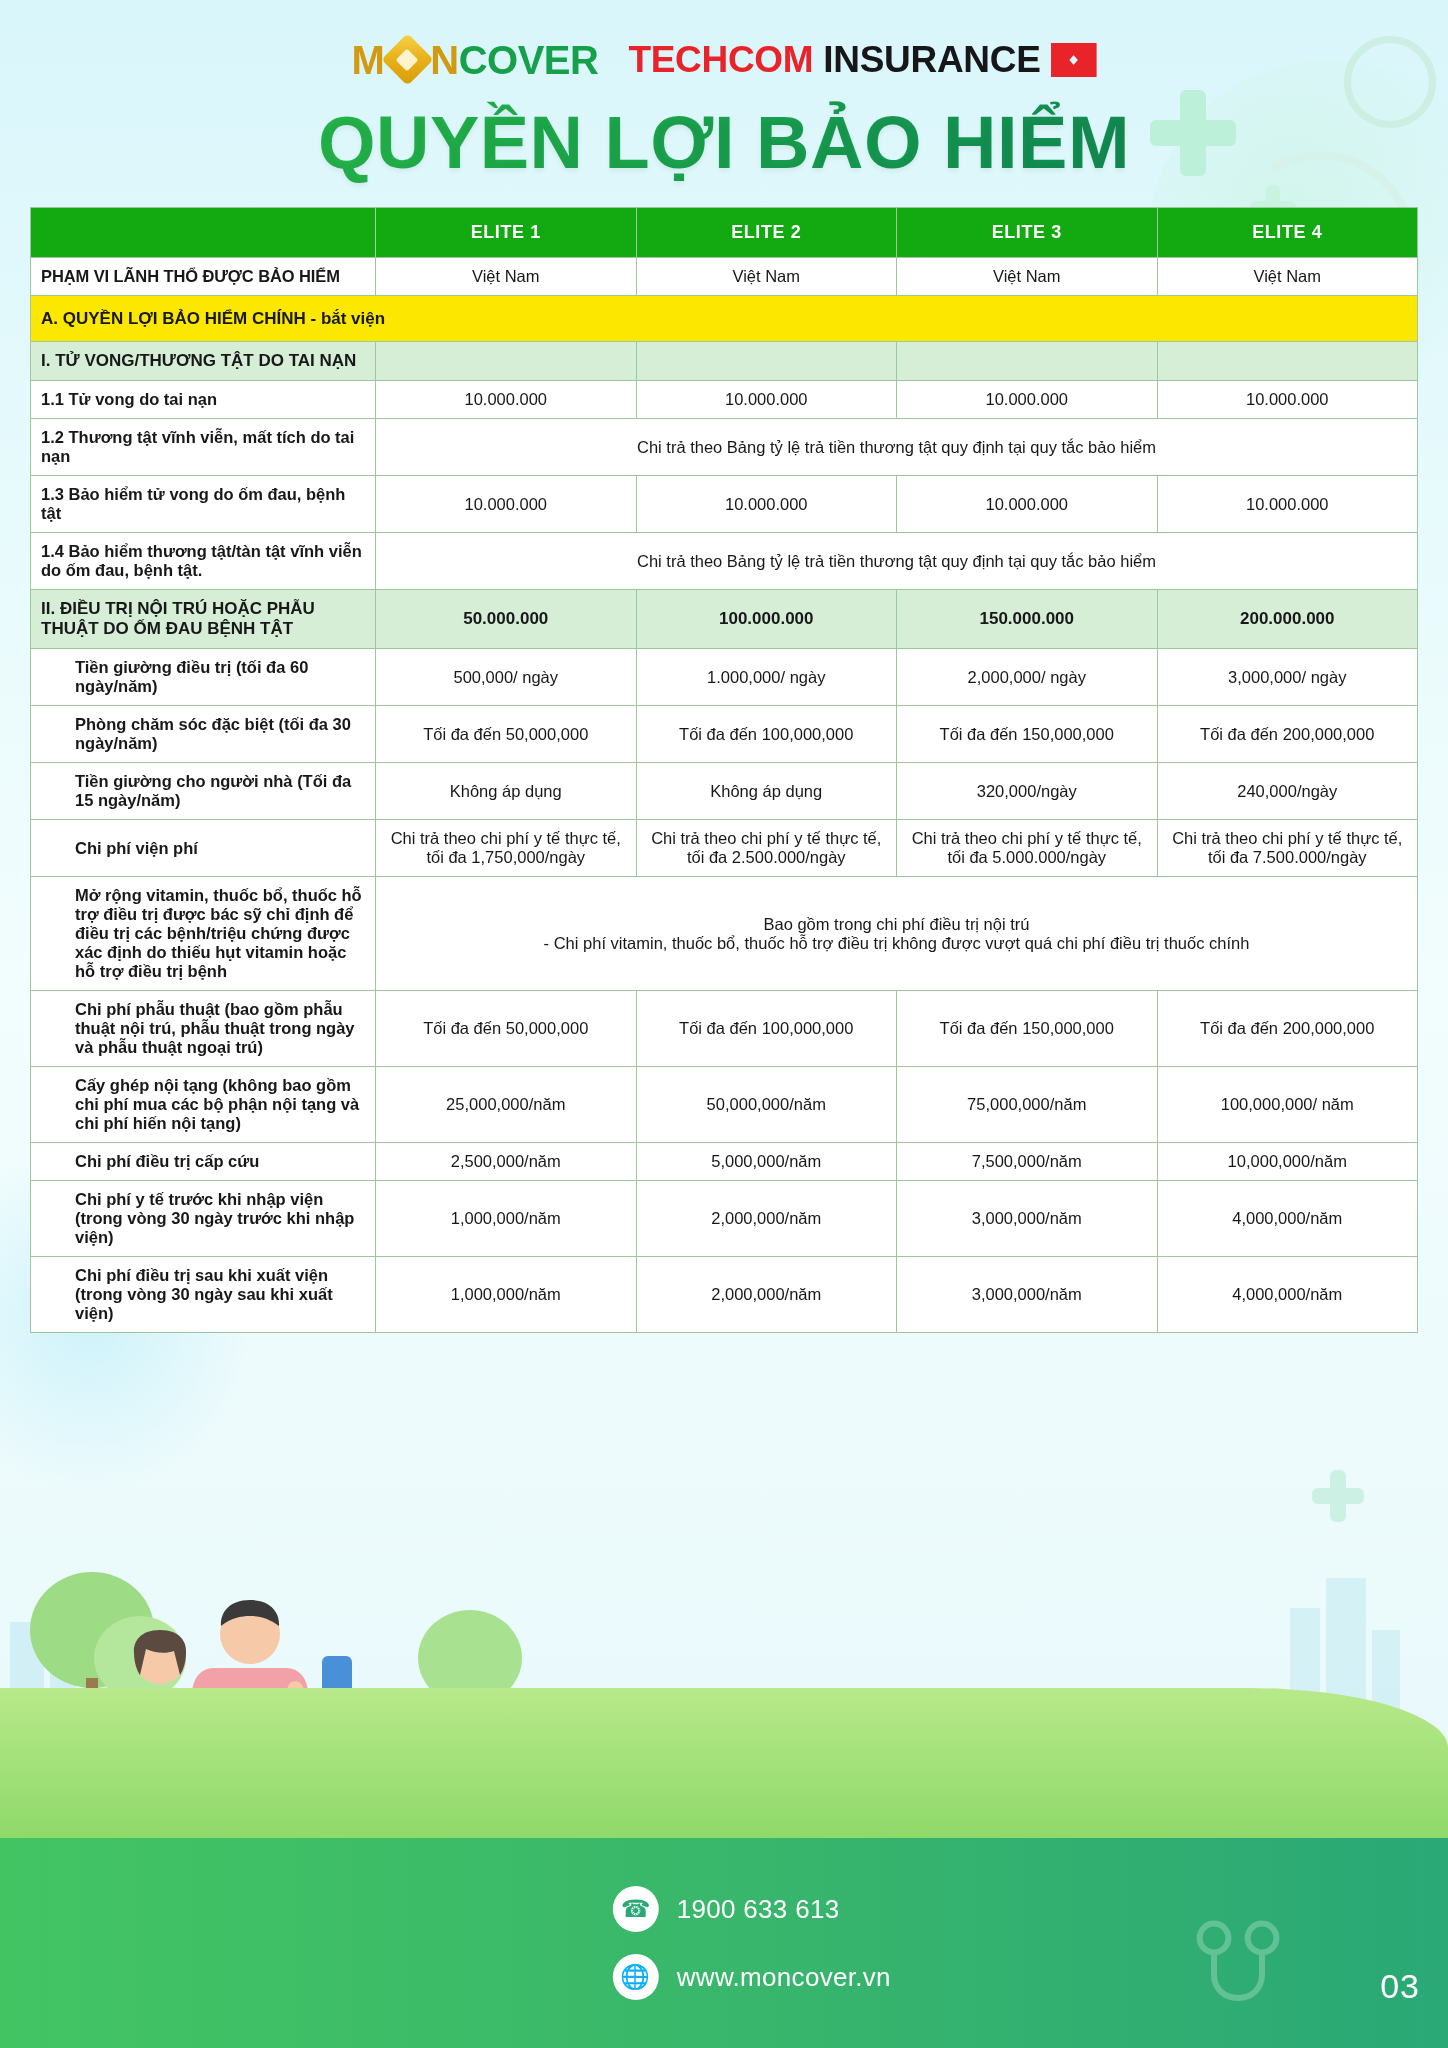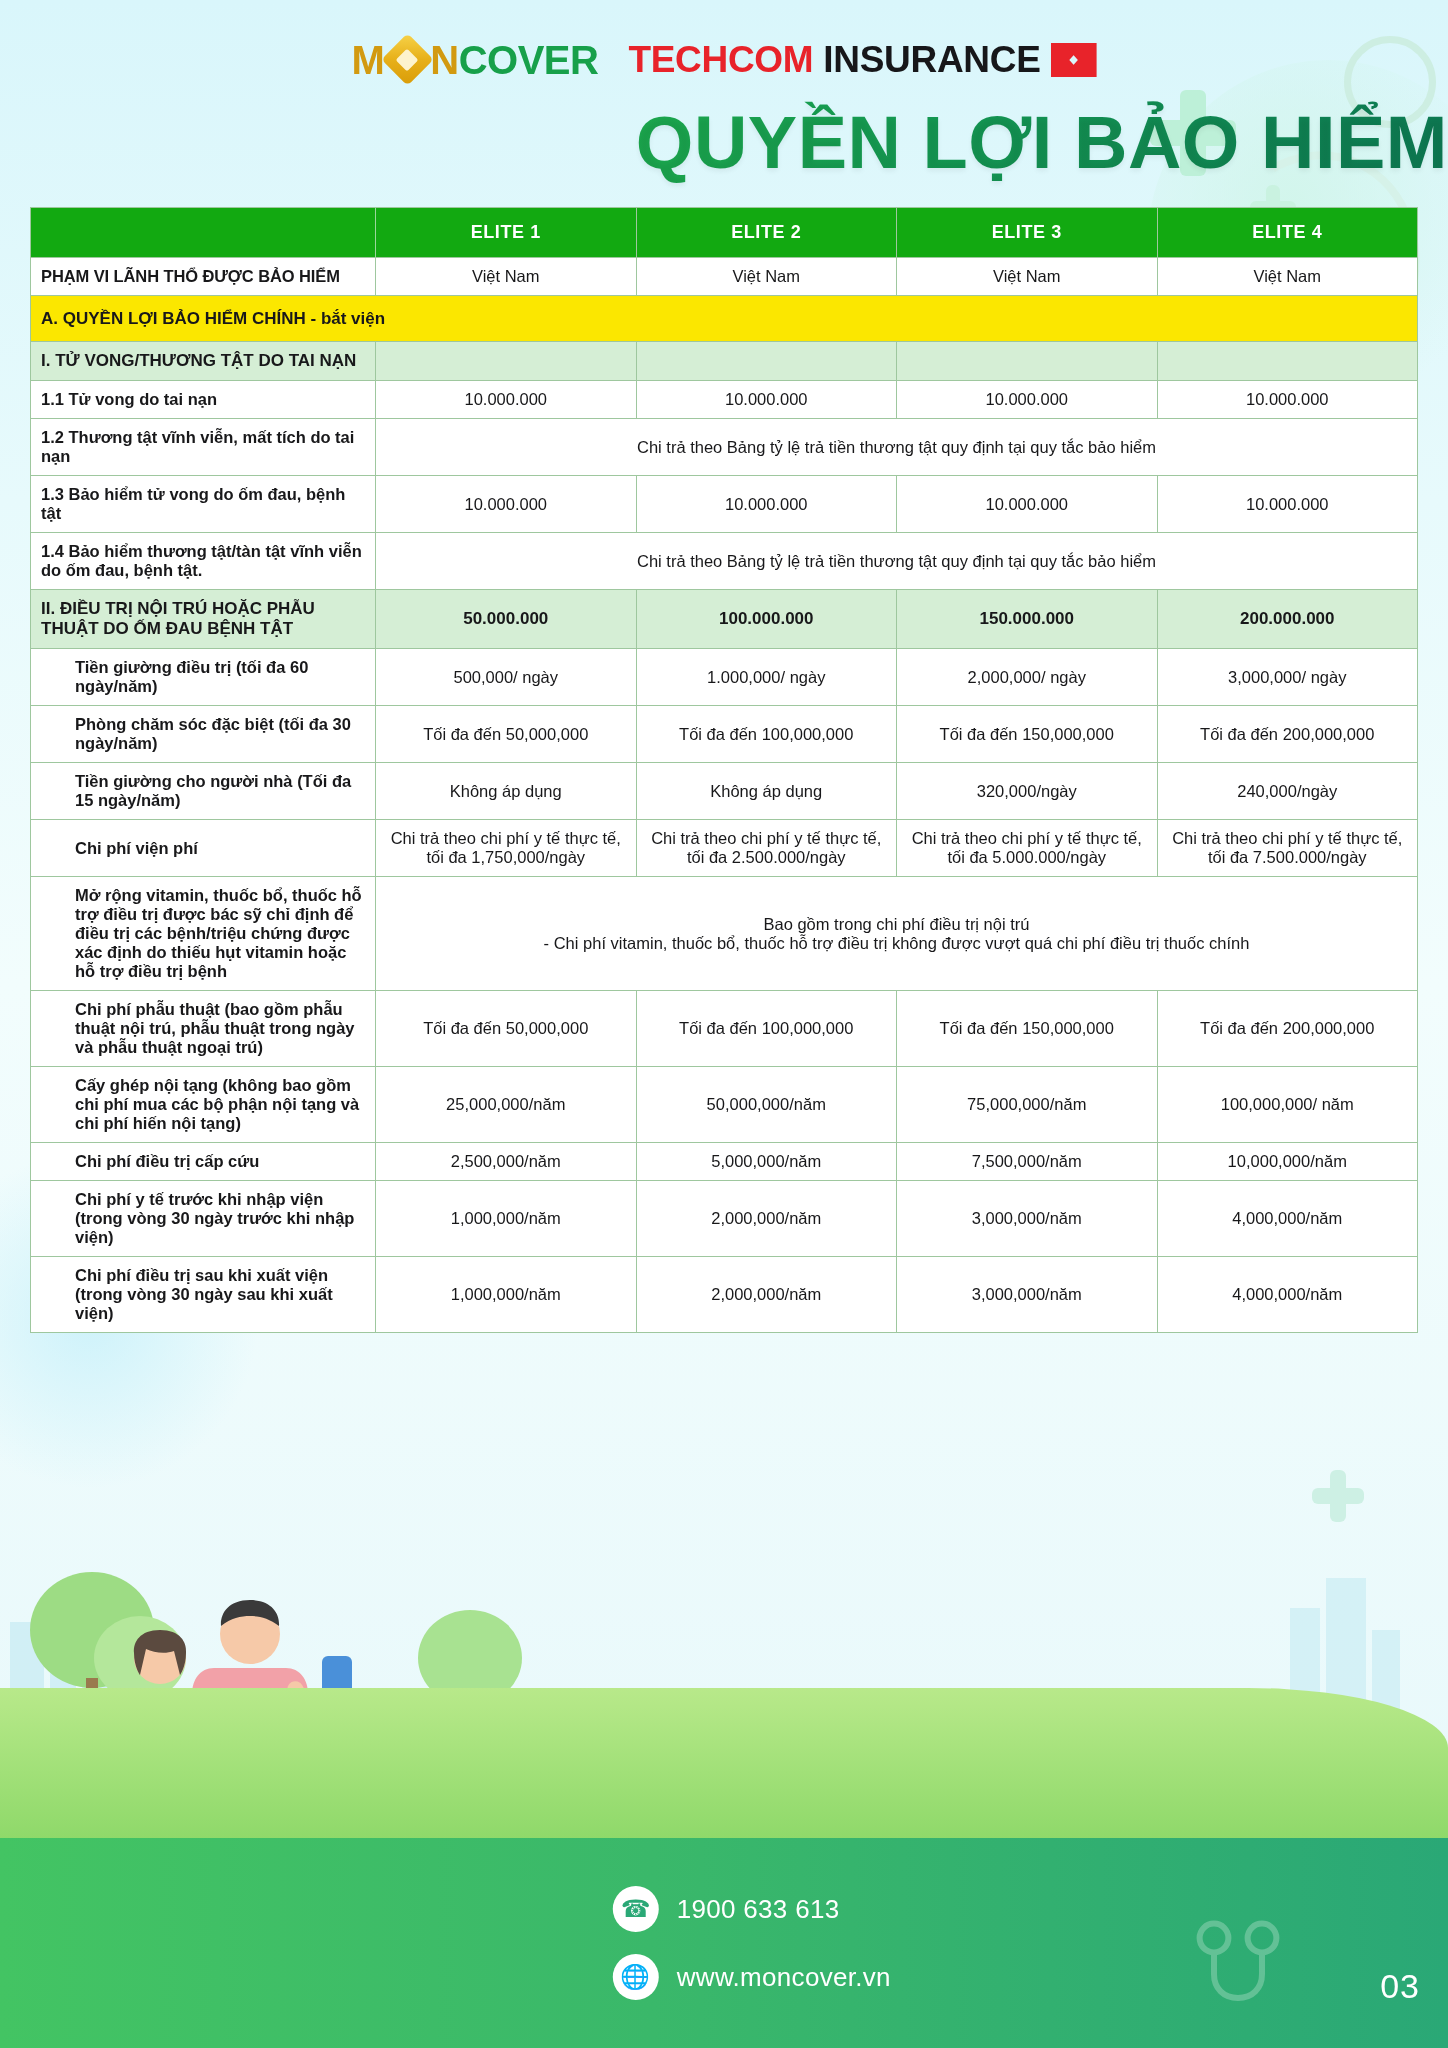--- a/index.html
+++ b/index.html
@@ -89,21 +89,20 @@
   }
   .tci-mark .sq.left { left: 0; clip-path: polygon(0 0,100% 0,55% 50%,100% 100%,0 100%); }
   .tci-mark .sq.right { right: 0; clip-path: polygon(0 0,100% 0,100% 100%,0 100%,45% 50%); }
 
   .title {
     margin-top: 14px;
     font-size: 74px; font-weight: 800; letter-spacing: .5px;
     background: linear-gradient(95deg, #2fc24e 0%, #21b24a 30%, #159a52 62%, #0d7a53 100%);
     -webkit-background-clip: text; background-clip: text; color: transparent;
     text-shadow: 0 3px 5px rgba(0,0,0,.06);
-    text-align: right;
   }
 
   
   .table-wrap { position: relative; margin: 22px 30px 0 30px; }
   .watermark {
     position: absolute; left: 50%; top: 660px; transform: translateX(-50%);
     font-size: 150px; font-weight: 800; letter-spacing: 4px; white-space: nowrap;
     pointer-events: none; z-index: 0;
   }
   .wm-m { color: rgba(247,219,120,.42); }

